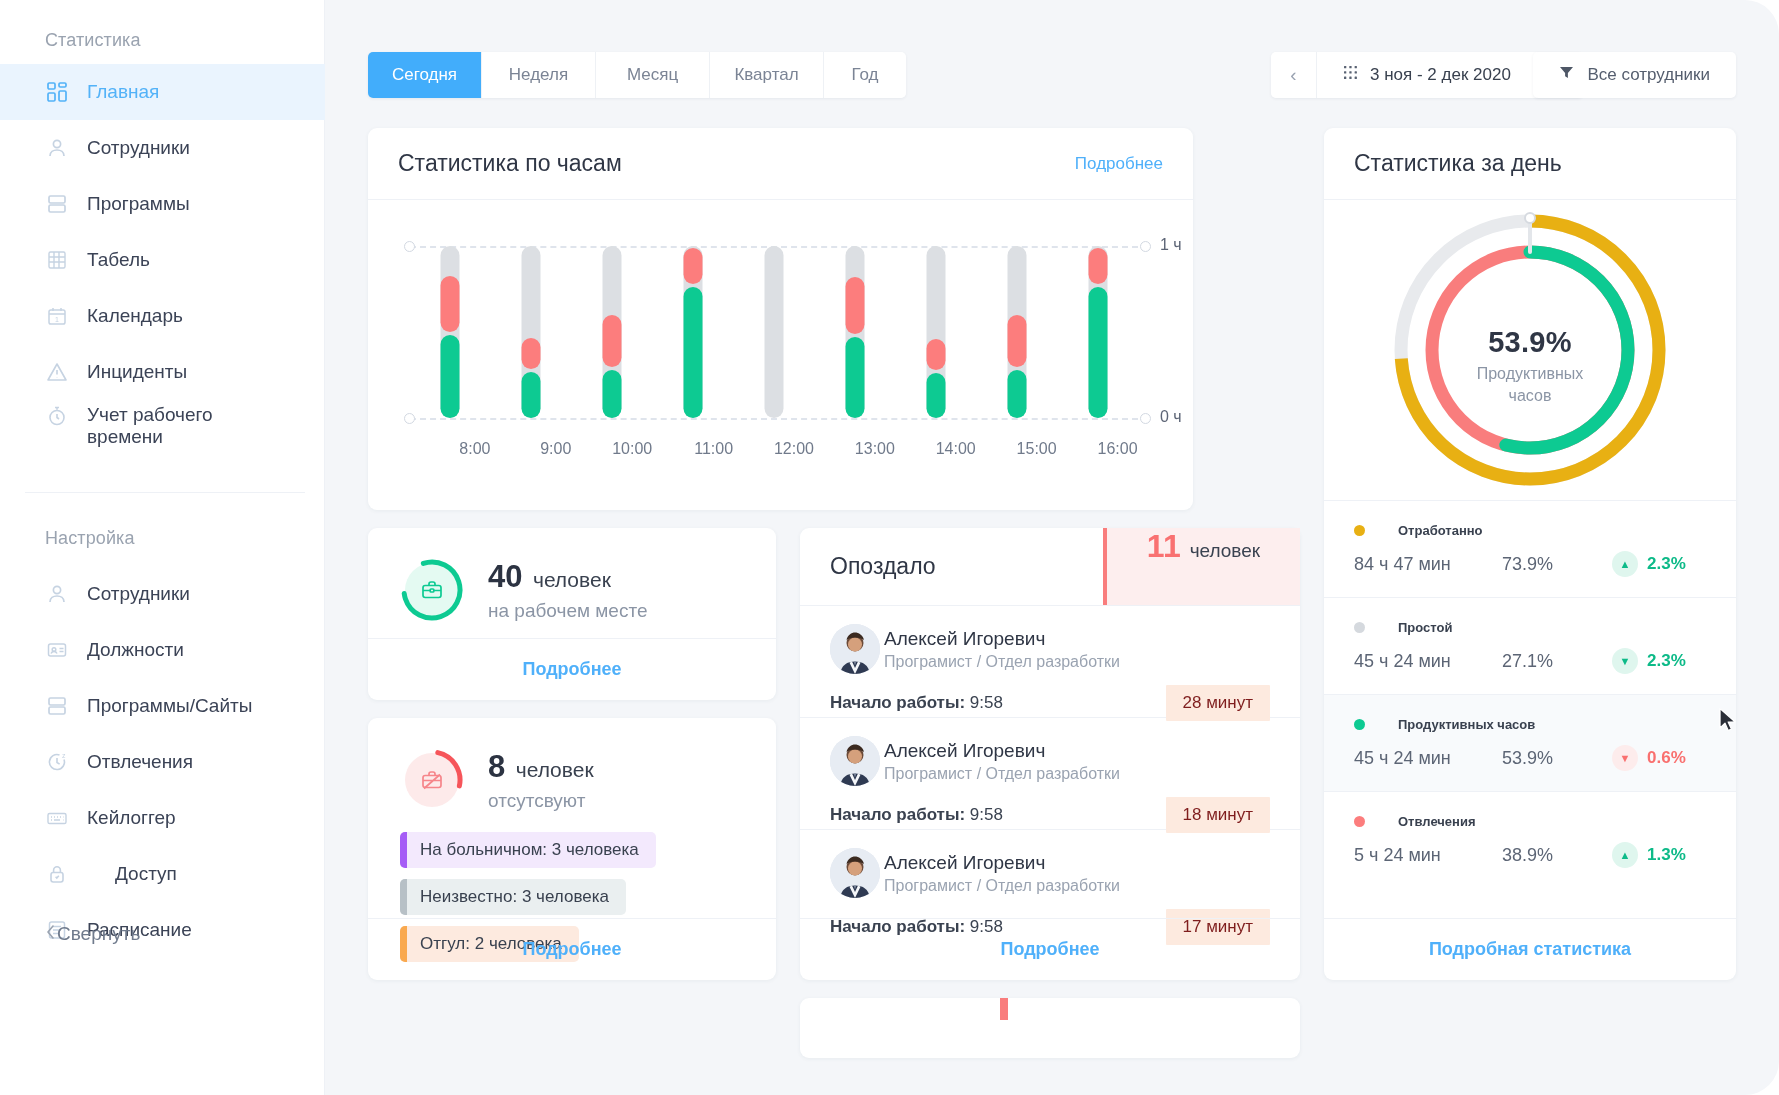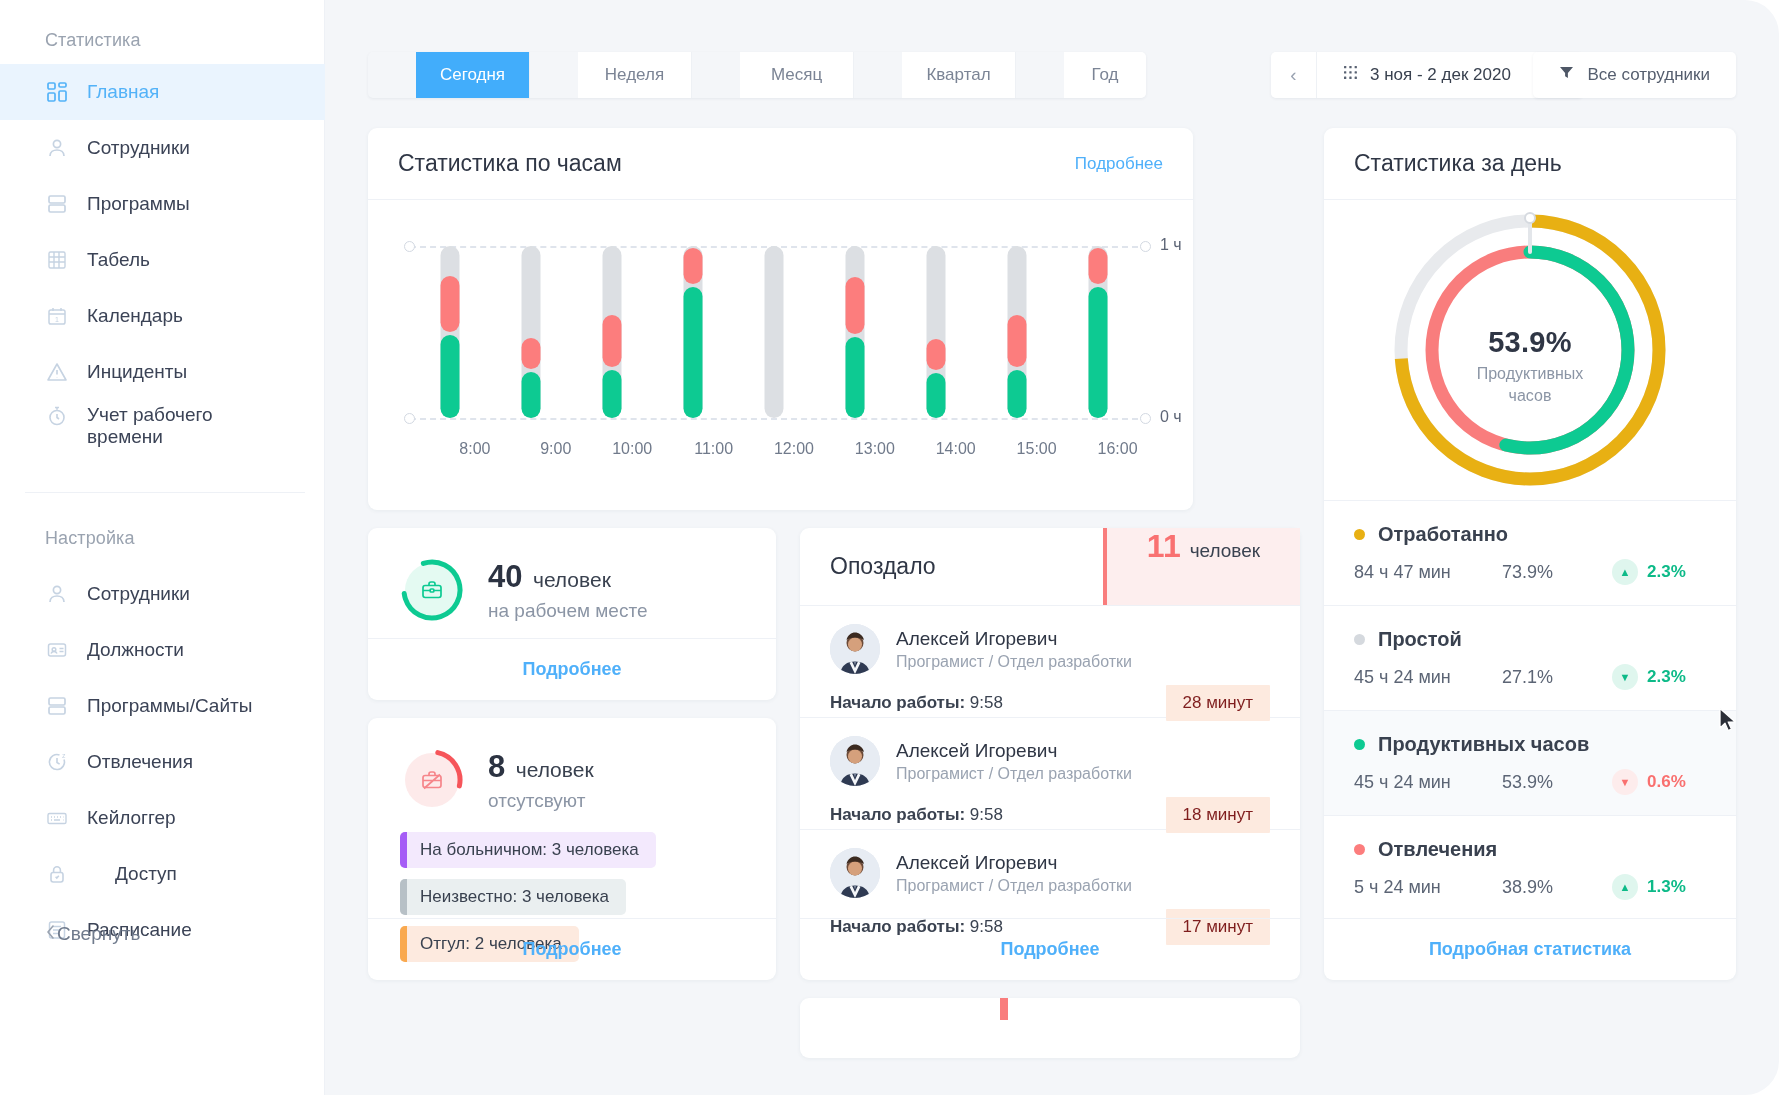--- a/index.html
+++ b/index.html
@@ -59,21 +59,21 @@
   #toolbar { position: absolute; left: 0; top: 0; width: 1454px; height: 112px; }
   .seg-group {
     position: absolute; left: 43px; top: 52px;
     display: flex; border-radius: 5px; overflow: hidden;
     box-shadow: 0 1px 3px rgba(40,60,90,.07);
   }
   .seg {
     height: 46px; min-width: 114px; padding: 0 22px;
     background: #fff; color: #7b8495; font-size: 17px;
     display: flex; align-items: center; justify-content: center;
-    border-right: 1px solid #eef1f5; cursor: pointer; margin-left: 48px;
+    border-right: 1px solid #eef1f5; cursor: pointer;
   }
   .seg:last-child { border-right: none; }
   .seg.active { background: #42adfb; color: #fff; font-weight: 400; }
 
   .daterange {
     position: absolute; left: 946px; top: 52px;
     display: flex; border-radius: 5px; overflow: hidden;
     box-shadow: 0 1px 3px rgba(40,60,90,.07);
   }
   .dr-arrow {
@@ -148,41 +148,41 @@
   .late-head { height: 78px; display: flex; border-bottom: 1px solid #eef1f6; }
   .late-head .lt { flex: 1; display: flex; align-items: center; padding-left: 30px; font-size: 23px; color: #2f3645; }
   .late-head .rt {
     width: 197px; background: #fdeeee; display: flex; align-items: baseline;
     justify-content: center; gap: 9px; border-left: 4px solid #f97d7d;
   }
   .late-head .rt .n { font-size: 32px; font-weight: 700; color: #f97171; }
   .late-head .rt .u { font-size: 19px; color: #3a4250; }
   .late-row { padding: 18px 30px 0 30px; border-bottom: 1px solid #eef1f6; height: 112px; position: relative; }
   .late-row:nth-child(4) { border-bottom: none; }
-  .late-person { display: flex; align-items: center; gap: 16px; }
+  .late-person { display: flex; align-items: center; gap: 4px; }
   .avatar { width: 50px; height: 50px; border-radius: 50%; overflow: hidden; flex: 0 0 50px; position: relative; background: #dfe5ee; }
   .p-name { font-size: 19px; color: #2f3645; }
   .p-role { font-size: 16px; color: #9aa3b1; margin-top: 3px; }
   .late-bottom { display: flex; align-items: center; justify-content: space-between; margin-top: 11px; }
   .late-start { font-size: 17px; color: #3a4250; }
   .late-start b { font-weight: 700; }
   .late-badge { background: #fdeadf; color: #7f1d1d; font-size: 17px; border-radius: 1px; padding: 8px 17px; }
 
   
   #card-day { left: 999px; top: 128px; width: 412px; height: 852px; }
   #donut-wrap { position: absolute; left: 0; top: 72px; width: 412px; height: 300px; }
   .donut-center { position: absolute; left: 0; right: 0; top: 126px; text-align: center; }
   .donut-pct { font-size: 29px; font-weight: 700; color: #2f3645; letter-spacing: .3px; }
   .donut-cap { font-size: 16px; color: #8b95a5; line-height: 1.35; margin-top: 4px; }
 
   .day-row { position: relative; padding: 22px 30px 20px 30px; border-top: 1px solid #eef1f6; }
   .day-row.hl { background: #f8fafc; }
   .day-row-top { display: flex; align-items: center; gap: 13px; }
   .dot { width: 11px; height: 11px; border-radius: 50%; flex: 0 0 11px; }
-  .day-name { font-size: 20px; font-weight: 700; color: #39414f; }
+  .day-name { font-size: 13px; font-weight: 700; color: #39414f; margin-left: 20px; }
   .day-row-bot { display: flex; align-items: center; margin-top: 13px; }
   .day-time { font-size: 18px; color: #5c6575; width: 148px; }
   .day-pct { font-size: 18px; color: #5c6575; width: 110px; }
   .delta { display: flex; align-items: center; gap: 9px; }
   .delta .tri { width: 26px; height: 26px; border-radius: 50%; display:flex; align-items:center; justify-content:center; font-size: 11px; }
   .delta .val { font-size: 17px; font-weight: 700; }
   .delta.up .tri { background: #dff6ee; color: #0dba88; }
   .delta.up .val { color: #0dba88; }
   .delta.dn-green .tri { background: #dff6ee; color: #0dba88; }
   .delta.dn-green .val { color: #0dba88; }

